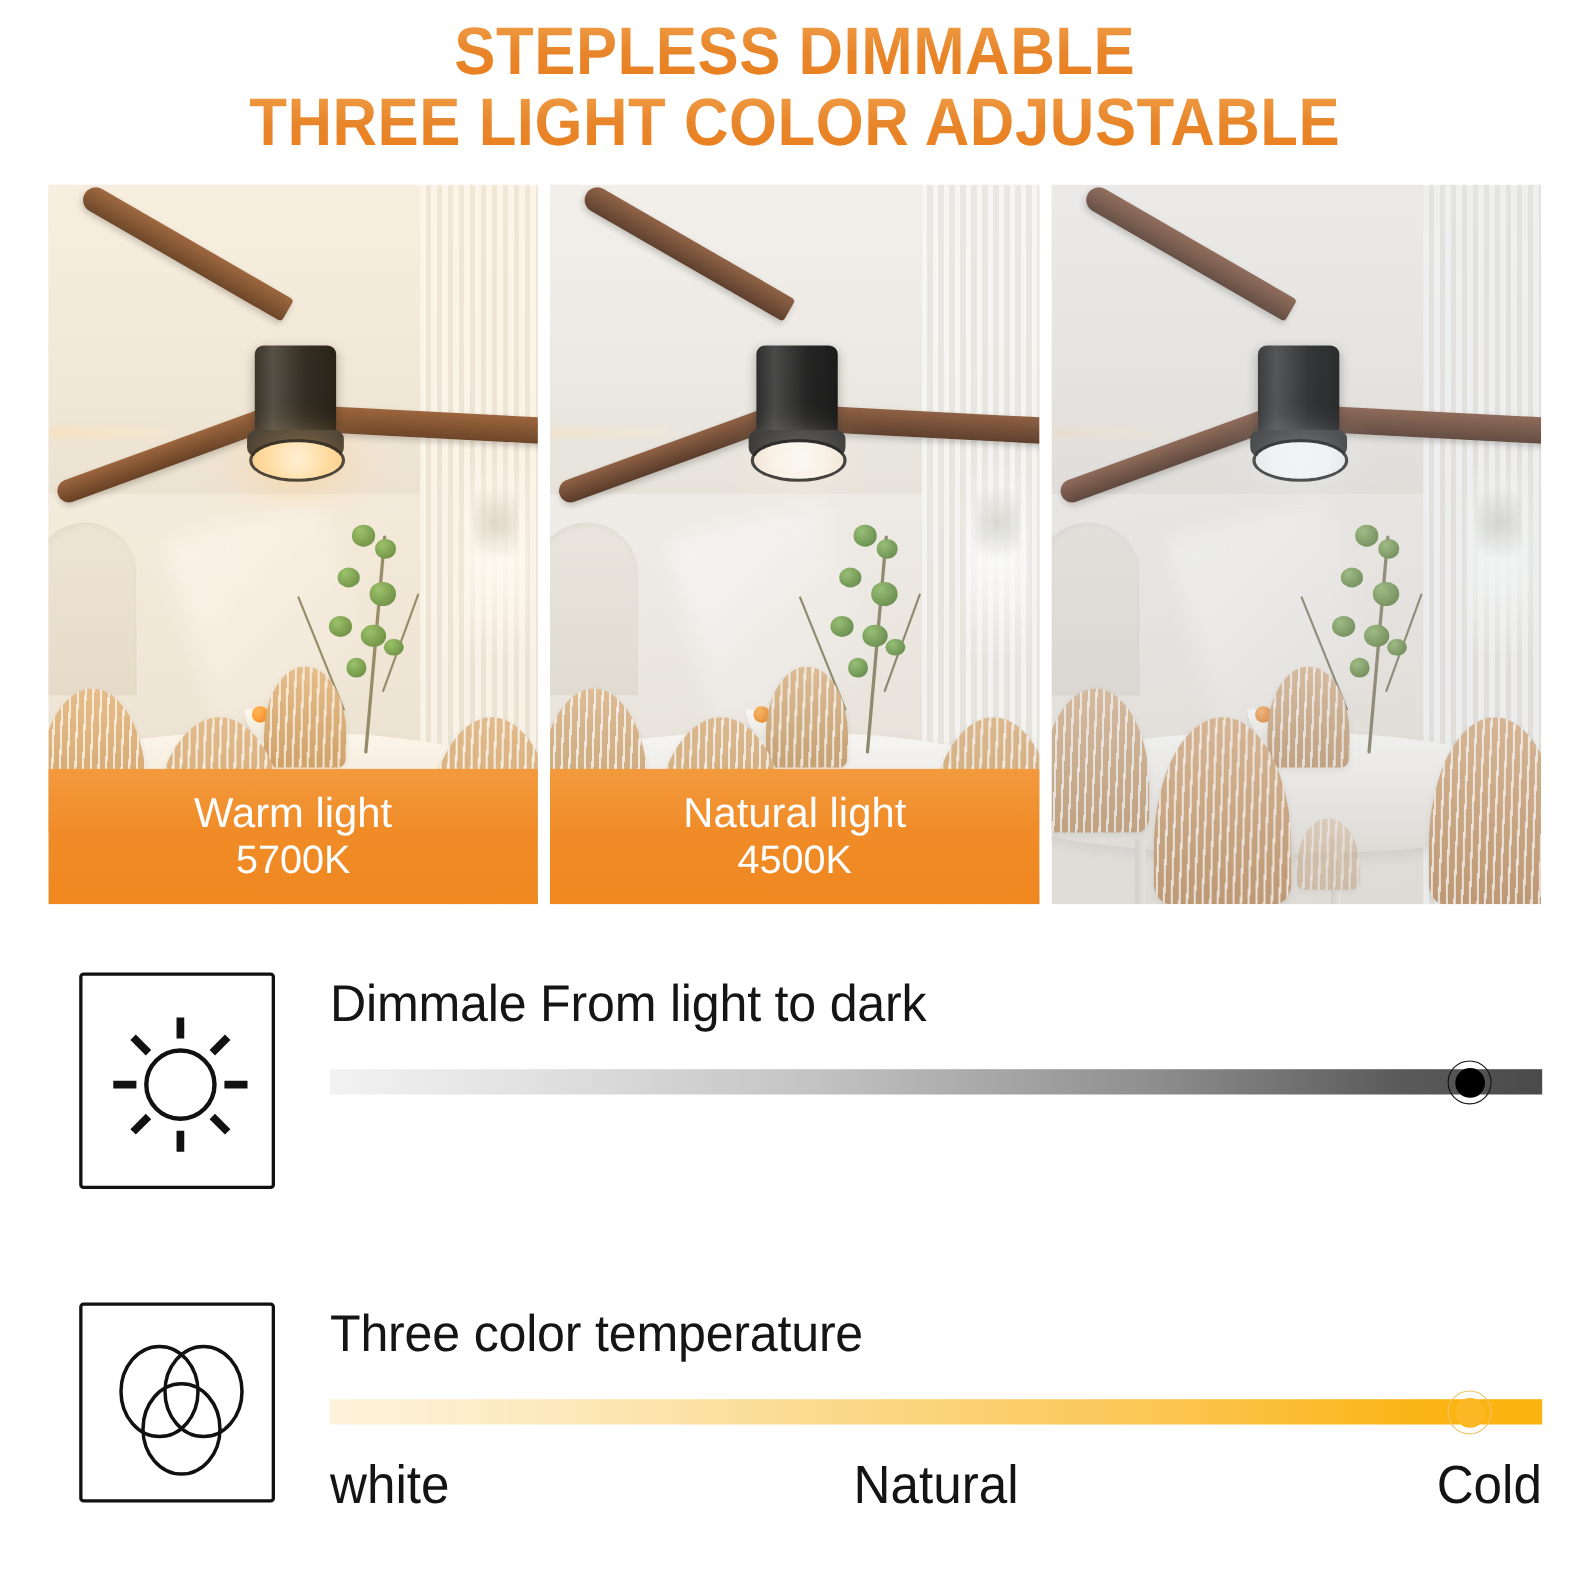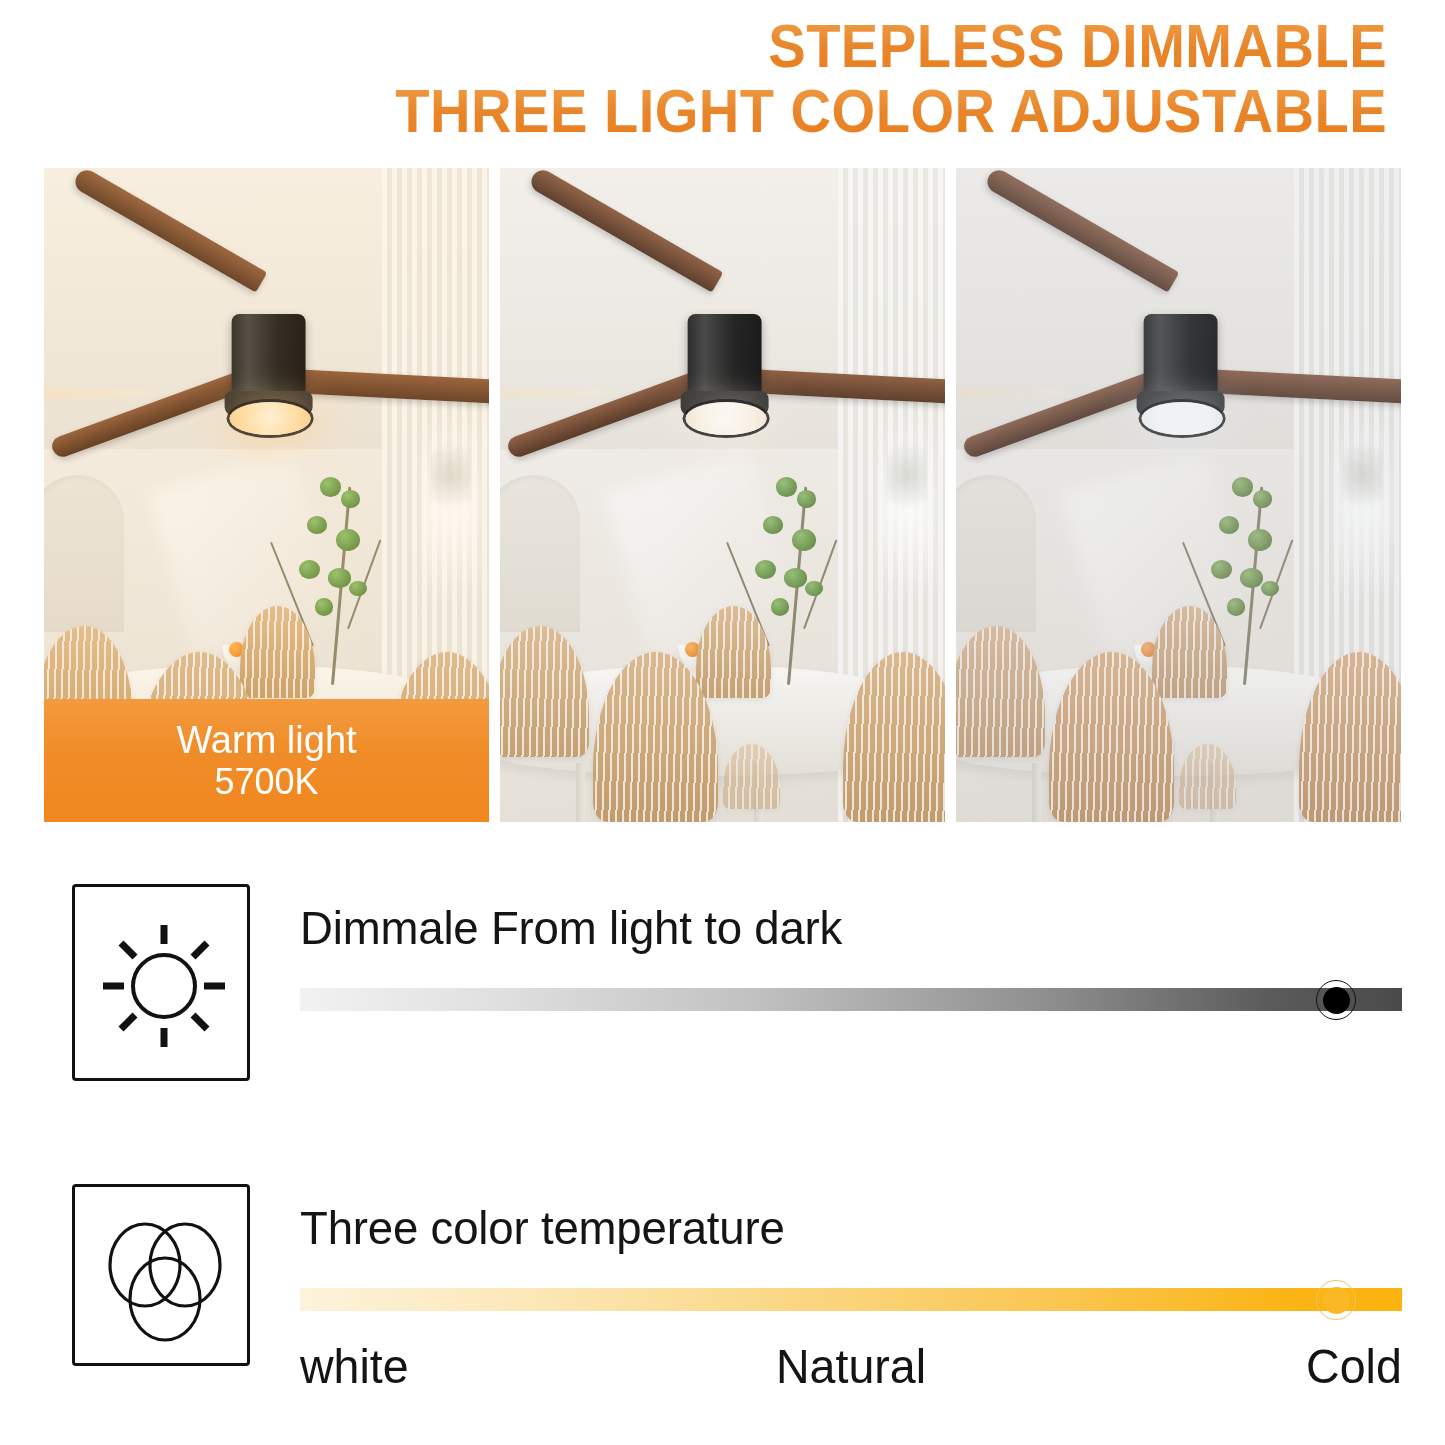--- a/index.html
+++ b/index.html
@@ -7,21 +7,21 @@
     width: 1445px; height: 1445px;
     background: #ffffff;
     font-family: "Liberation Sans", "DejaVu Sans", sans-serif;
     overflow: hidden;
   }
   .page { position: relative; width: 1445px; height: 1445px; background:#fff; }
 
   
   .title-block {
     position: absolute; top: 14px; left: 0; width: 1445px;
-    text-align: right;
+    text-align: center;
   }
   .title-line {
     font-family: "Liberation Sans Narrow", "Liberation Sans", sans-serif;
     font-weight: 700;
     letter-spacing: 0.5px;
     line-height: 1.06;
     background: linear-gradient(180deg, #f0a04a 0%, #e8852a 52%, #ea7f1d 100%);
     -webkit-background-clip: text;
     background-clip: text;
     color: transparent;
@@ -182,21 +182,21 @@
   .feature.temp { top: 1184px; }
 
   .icon-box {
     position:absolute; left:0; top:0;
     width: 178px; height: 197px;
     border: 3px solid #111; border-radius: 4px;
     background:#fff;
   }
   .feature.temp .icon-box { height: 182px; }
 
-  .feat-body { position:absolute; left: 228px; top: 0; width: 1102px; margin-top: 16px; }
+  .feat-body { position:absolute; left: 228px; top: 0; width: 1102px; }
   .feat-title {
     font-family: "Liberation Sans Narrow", "Liberation Sans", sans-serif;
     font-size: 47px; color:#151515; font-weight:400; white-space:nowrap;
     letter-spacing: -0.2px;
     transform: scaleX(0.97); transform-origin: left center;
   }
   .bar-wrap { position:relative; margin-top: 27px; height: 34px; }
   .bar { position:absolute; left:0; top:6px; width:100%; height:23px; }
   .bar.grey {
     background: linear-gradient(90deg, #f2f2f2 0%, #e2e2e2 16%, #c3c3c3 40%, #8e8e8e 68%, #5b5b5b 88%, #4a4a4a 100%);
@@ -325,20 +325,24 @@
           <div class="blade upleft"></div>
           <div class="blade downleft"></div>
           <div class="blade right"></div>
           <div class="motor"></div>
           <div class="motor-ring"></div>
           <div class="led-halo"></div>
           <div class="led"></div>
         </div>
         <div class="tint"></div>
       </div>
+      <div class="caption">
+        <div class="c-name">Natural light</div>
+        <div class="c-temp">4500K</div>
+      </div>
     </div>
 
     <div class="panel cold">
       <div class="scene">
         <div class="wall-top"></div>
           <div class="wall-main"></div>
         <div class="cove"></div>
           <div class="wall-sun"></div>
         <div class="arch"></div>
         <div class="curtain"></div>

